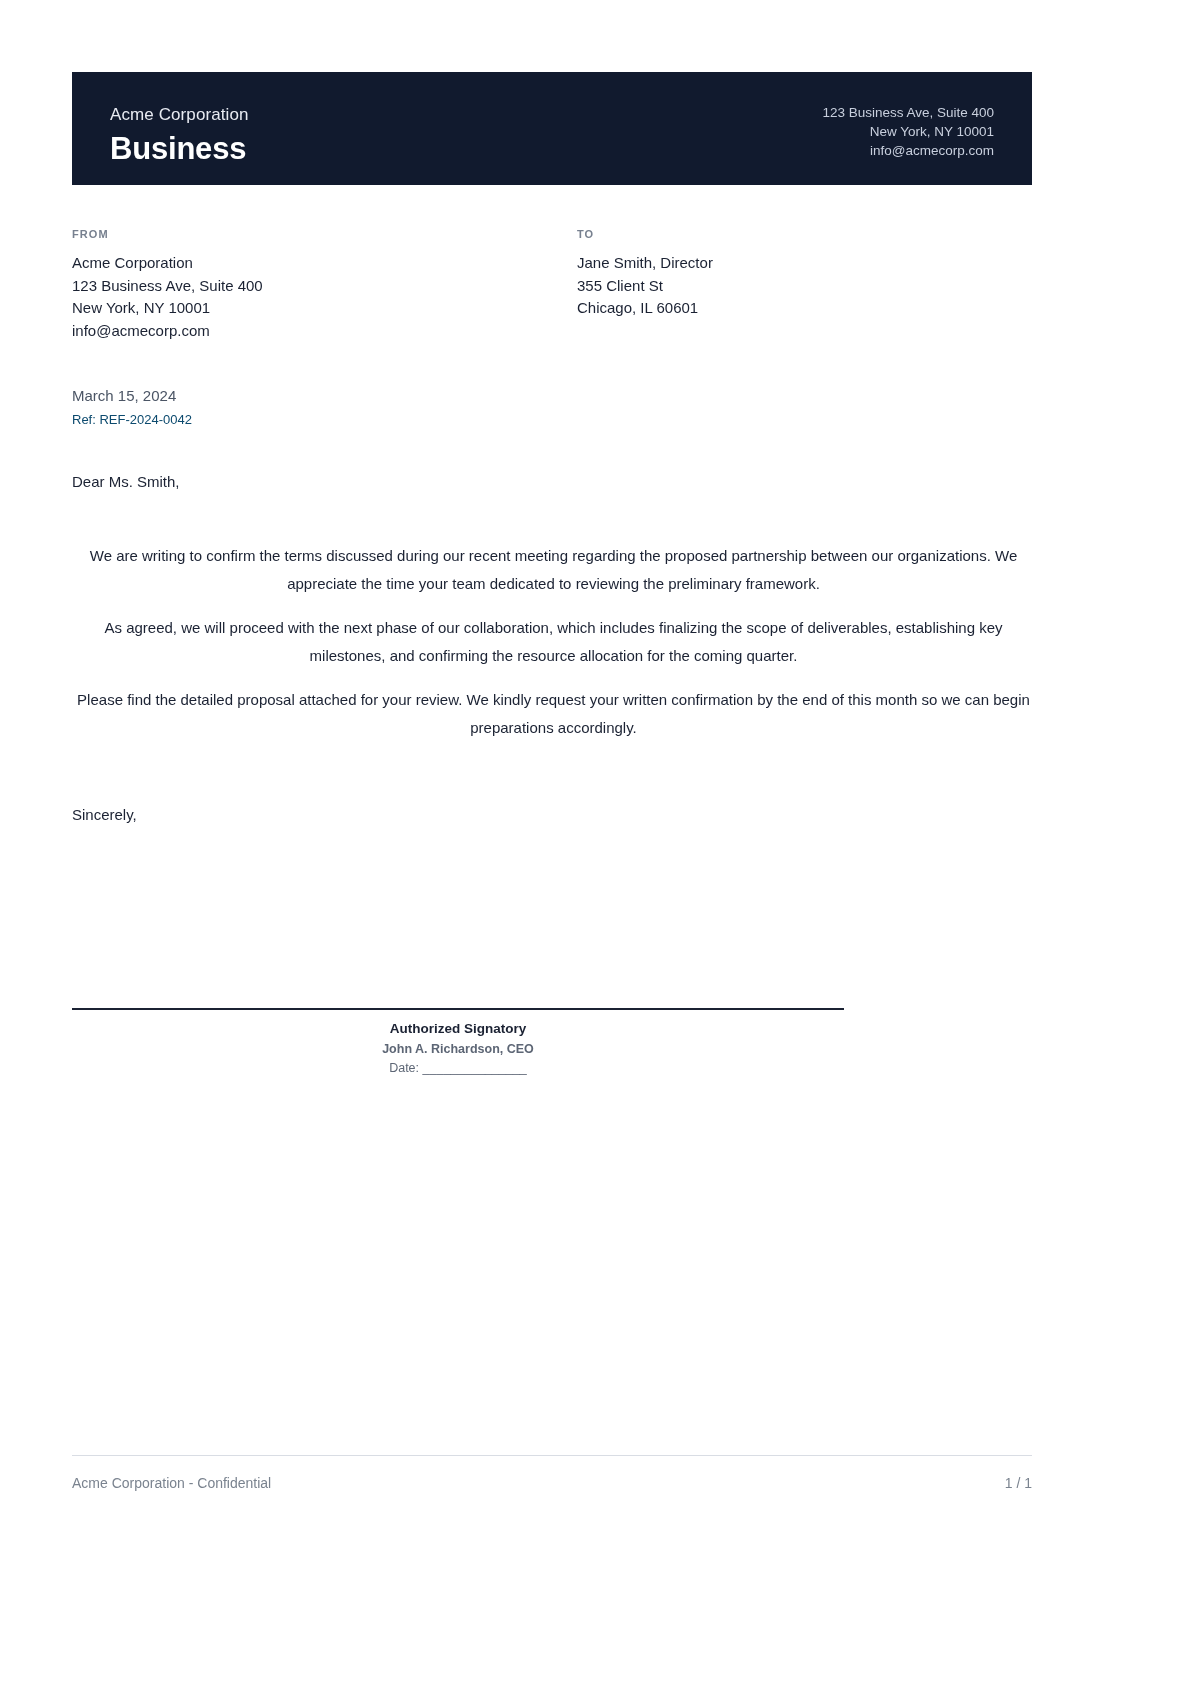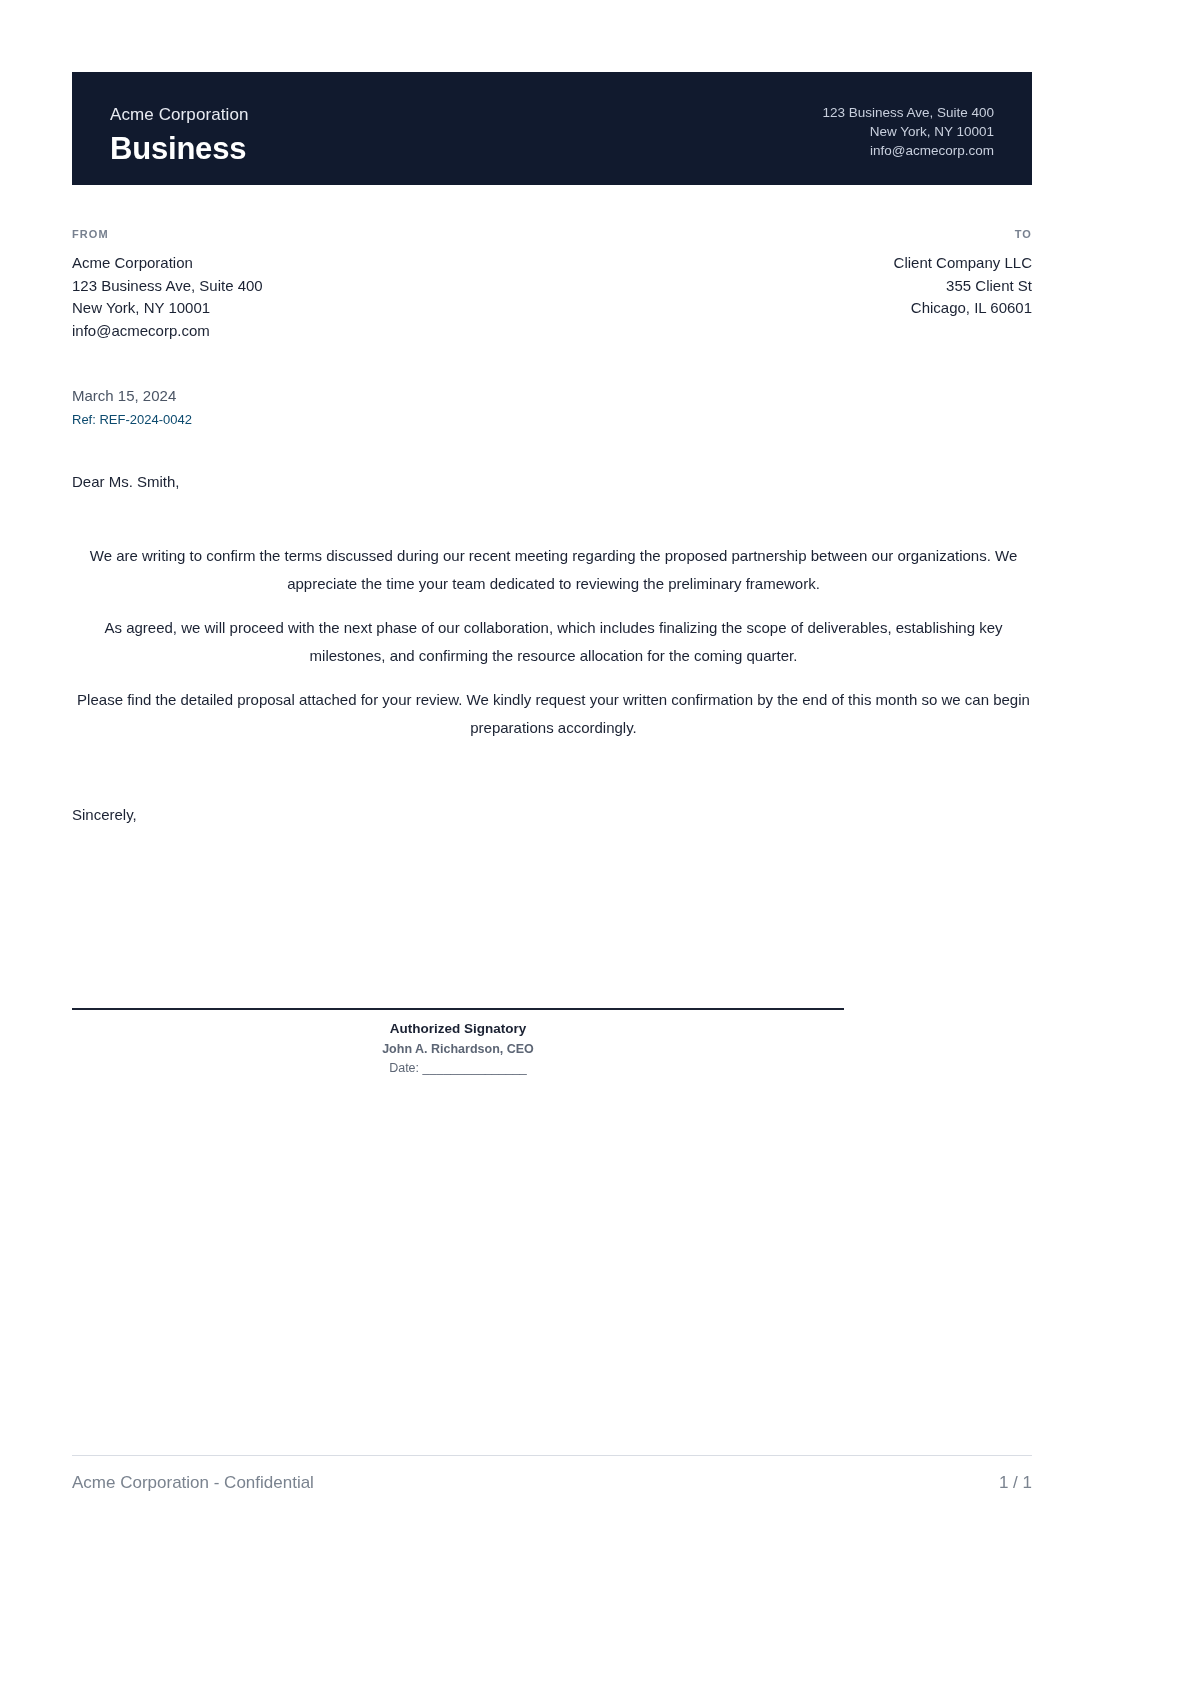--- a/index.html
+++ b/index.html
@@ -79,21 +79,21 @@
   
   .parties {
     position: absolute;
     left: 72px;
     top: 228px;
     width: 960px;
     display: flex;
   }
 
   .party-col { width: 50%; }
-  .party-col.to { padding-left: 25px; text-align: right; }
+  .party-col.to { padding-left: 25px; }
 
   .party-label {
     font-size: 11px;
     font-weight: 700;
     letter-spacing: 1.1px;
     color: #77808f;
     margin-bottom: 12px;
   }
 
   .party-line {
@@ -201,21 +201,21 @@
     width: 960px;
     border-top: 1px solid #d9dde4;
     padding-top: 18px;
     display: flex;
     align-items: center;
     justify-content: space-between;
   }
 
   .footer-left,
   .footer-right {
-    font-size: 17px;
+    font-size: 14px;
     line-height: 18px;
     color: #7a838f;
   }
 </style>
 </head>
 <body>
 
 <div class="page">
 
   <div class="letterhead">
@@ -233,21 +233,21 @@
   <div class="parties">
     <div class="party-col from">
       <div class="party-label">FROM</div>
       <div class="party-line">Acme Corporation</div>
       <div class="party-line">123 Business Ave, Suite 400</div>
       <div class="party-line">New York, NY 10001</div>
       <div class="party-line">info@acmecorp.com</div>
     </div>
     <div class="party-col to">
       <div class="party-label">TO</div>
-      <div class="party-line">Client Company LLC</div>
+      <div class="party-line">Jane Smith, Director</div>
       <div class="party-line">355 Client St</div>
       <div class="party-line">Chicago, IL 60601</div>
     </div>
   </div>
 
   <div class="meta">
     <div class="meta-date">March 15, 2024</div>
     <div class="meta-ref">Ref: REF-2024-0042</div>
   </div>
 

